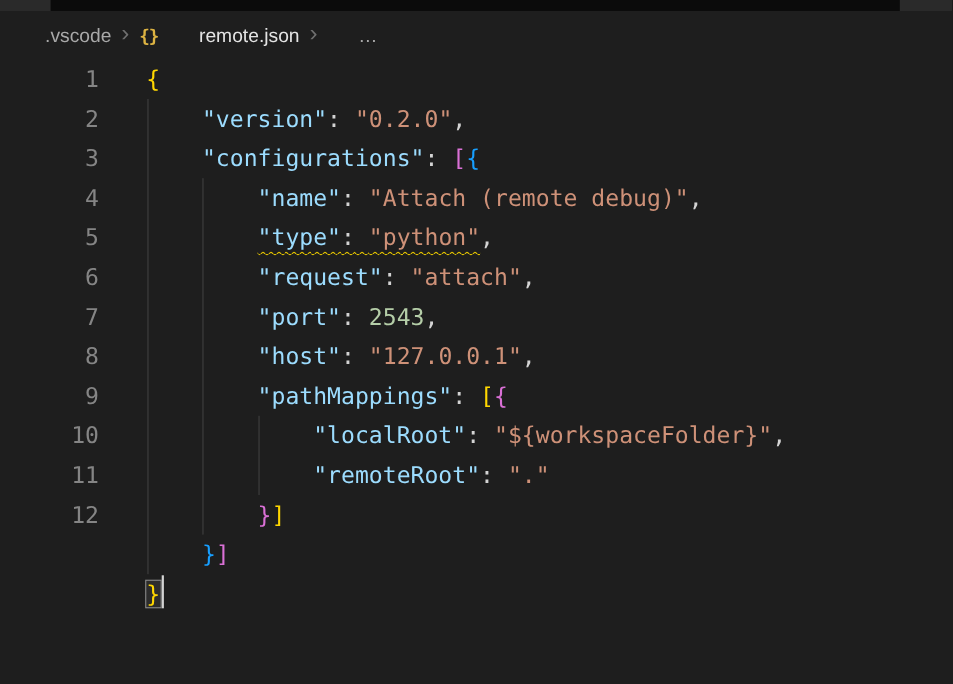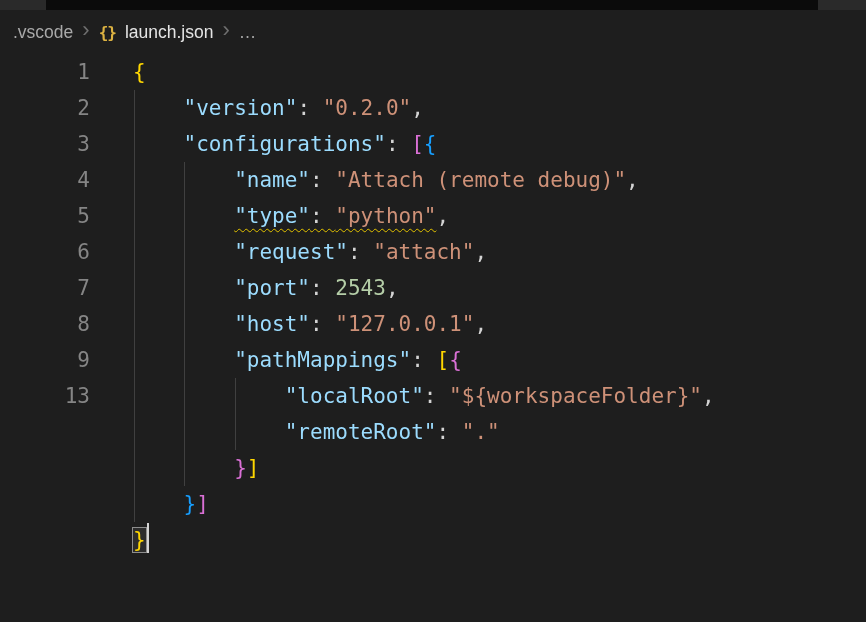--- a/index.html
+++ b/index.html
@@ -8,21 +8,21 @@
 
   .top-strip { height:10px; background:#0b0b0b; position:relative; }
   .tab-frag { position:absolute; top:0; height:10px; background:#2a2a2a; }
   .tab-frag.left { left:0; width:46px; }
   .tab-frag.right { right:0; width:48px; }
 
   .breadcrumbs { height:44px; display:flex; align-items:center; padding-left:13px; gap:9px; font-size:17.5px; color:var(--breadcrumb,#a9a9a9); }
   .breadcrumbs .sep { color:#6f6f6f; font-size:22px; line-height:1; margin-top:-4px; }
   .json-icon { font-family:"DejaVu Sans Mono",monospace; color:var(--jsonIcon,#ddb342); font-size:16px; font-weight:bold; letter-spacing:-1px; }
   .bc-file { color:var(--breadcrumbFile,#e4e4e4); }
-  .bc-item { cursor:pointer; }
+  .bc-item { cursor:pointer;margin-left:28px; }
 
   .editor { display:flex; position:relative; }
   .gutter { width:90px; flex:0 0 90px; font-family:"DejaVu Sans Mono",monospace; font-size:21px; color:var(--lineNumber,#858585); text-align:right; user-select:none; }
   .line-num { height:36px; line-height:36px; }
   .line-num.active { color:var(--lineNumberActive,#c6c6c6); }
 
   .code-area { margin-left:43px; position:relative; font-family:"DejaVu Sans Mono",monospace; font-size:21px; flex:1; }
   .guides { position:absolute; left:0; top:0; right:0; bottom:0; z-index:0; }
   .indent-guide { position:absolute; width:1px; background:var(--guide,#404040); }
   .code-lines { position:relative; z-index:1; }
@@ -48,37 +48,39 @@
 
   <div class="top-strip">
     <div class="tab-frag left"></div>
     <div class="tab-frag right"></div>
   </div>
 
   <div class="breadcrumbs">
     <span class="bc-item">.vscode</span>
     <span class="sep">›</span>
     <span class="json-icon">{}</span>
-    <span class="bc-item bc-file">launch.json</span>
+    <span class="bc-item bc-file">remote.json</span>
     <span class="sep">›</span>
     <span class="bc-item">…</span>
   </div>
 
   <div class="editor">
     <div class="gutter">
         <div class="line-num">1</div>
         <div class="line-num">2</div>
         <div class="line-num">3</div>
         <div class="line-num">4</div>
         <div class="line-num">5</div>
         <div class="line-num">6</div>
         <div class="line-num">7</div>
         <div class="line-num">8</div>
         <div class="line-num">9</div>
-        <div class="line-num">13</div>
+        <div class="line-num">10</div>
+        <div class="line-num">11</div>
+        <div class="line-num">12</div>
       </div>
     <div class="code-area">
       <div class="guides">
           <div class="indent-guide" style="left: calc(0ch + 0.5px); top: 36px; height: 432px;"></div>
           <div class="indent-guide" style="left: calc(4ch + 0.5px); top: 108px; height: 324px;"></div>
           <div class="indent-guide" style="left: calc(8ch + 0.5px); top: 324px; height: 72px;"></div>
         </div>
       <div class="code-lines">
           <div class="code-line"><span class="tok-b1">{</span></div>
           <div class="code-line"><span class="tok-ws">    </span><span class="tok-key">"version"</span><span class="tok-pu">: </span><span class="tok-str">"0.2.0"</span><span class="tok-pu">,</span></div>

